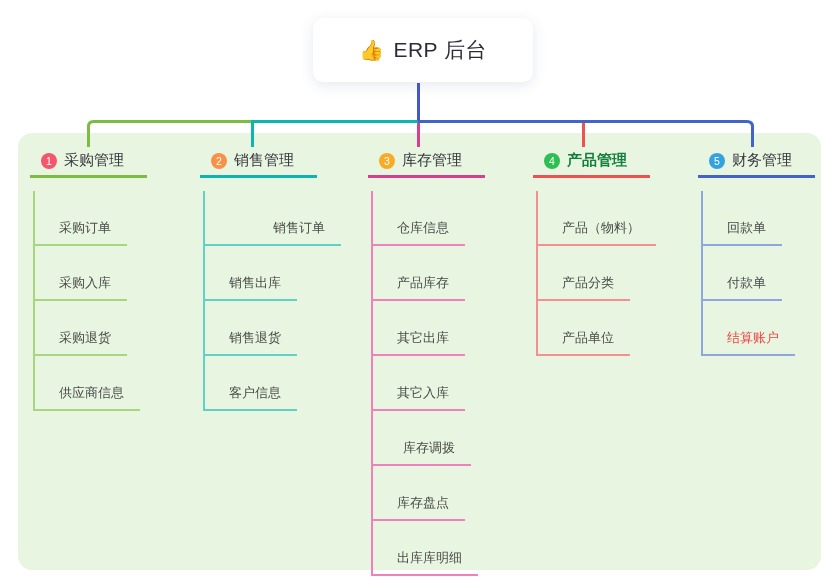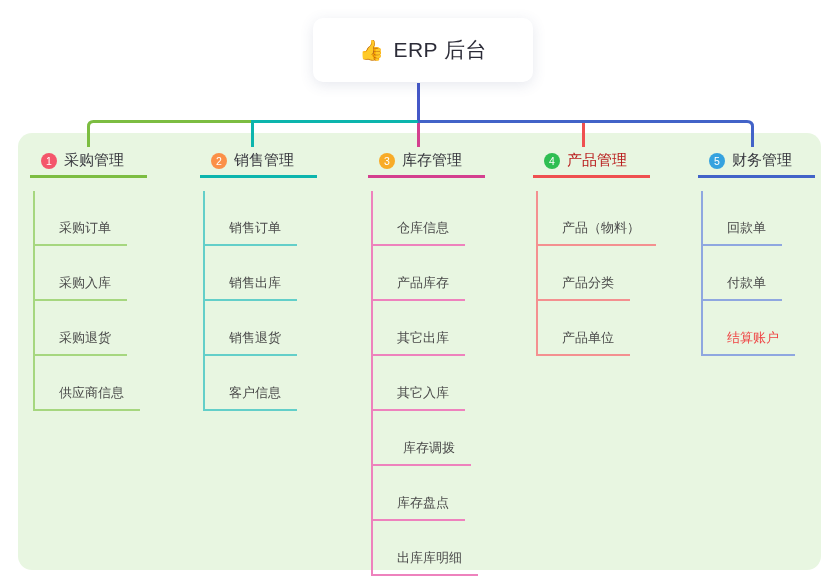--- a/index.html
+++ b/index.html
@@ -92,21 +92,21 @@
           <span class="clabel" style="color: rgb(74, 74, 74);">供应商信息</span>
         </div>
       </div>
     </div>
     <div class="branch" style="left: 200px; top: 147px;">
       <div class="branch-header" style="border-bottom: 3px solid rgb(12, 181, 173);">
         <span class="num" style="background: rgb(251, 144, 72);">2</span>
         <span class="hlabel" style="color: rgb(56, 56, 63); font-family: Liberation Serif, serif;">销售管理</span>
       </div>
       <div class="children" style="border-left-color: rgb(99, 207, 201);">
-        <div class="child-row" style="border-bottom-color: rgb(99, 207, 201);">
+        <div class="child-row" style="border-bottom-color: rgb(99, 207, 201); padding-left: 44px;">
           <span class="clabel" style="color: rgb(74, 74, 74);">销售订单</span>
         </div>
         <div class="child-row" style="border-bottom-color: rgb(99, 207, 201);">
           <span class="clabel" style="color: rgb(74, 74, 74);">销售出库</span>
         </div>
         <div class="child-row" style="border-bottom-color: rgb(99, 207, 201);">
           <span class="clabel" style="color: rgb(74, 74, 74);">销售退货</span>
         </div>
         <div class="child-row" style="border-bottom-color: rgb(99, 207, 201); justify-content: flex-end;">
           <span class="clabel" style="color: rgb(74, 74, 74);">客户信息</span>
@@ -138,21 +138,21 @@
           <span class="clabel" style="color: rgb(74, 74, 74);">库存盘点</span>
         </div>
         <div class="child-row" style="border-bottom-color: rgb(238, 130, 189);">
           <span class="clabel" style="color: rgb(74, 74, 74);">出库库明细</span>
         </div>
       </div>
     </div>
     <div class="branch" style="left: 533px; top: 147px;">
       <div class="branch-header" style="border-bottom: 3px solid rgb(239, 80, 80);">
         <span class="num" style="background: rgb(47, 190, 82);">4</span>
-        <span class="hlabel" style="color: #b91c1c;">产品管理</span>
+        <span class="hlabel" style="color: #15803d; font-weight: bold;">产品管理</span>
       </div>
       <div class="children" style="border-left-color: rgb(244, 144, 144);">
         <div class="child-row" style="border-bottom-color: rgb(244, 144, 144);">
           <span class="clabel" style="color: rgb(74, 74, 74);">产品（物料）</span>
         </div>
         <div class="child-row" style="border-bottom-color: rgb(244, 144, 144);">
           <span class="clabel" style="color: rgb(74, 74, 74);">产品分类</span>
         </div>
         <div class="child-row" style="border-bottom-color: rgb(244, 144, 144);">
           <span class="clabel" style="color: rgb(74, 74, 74);">产品单位</span>

